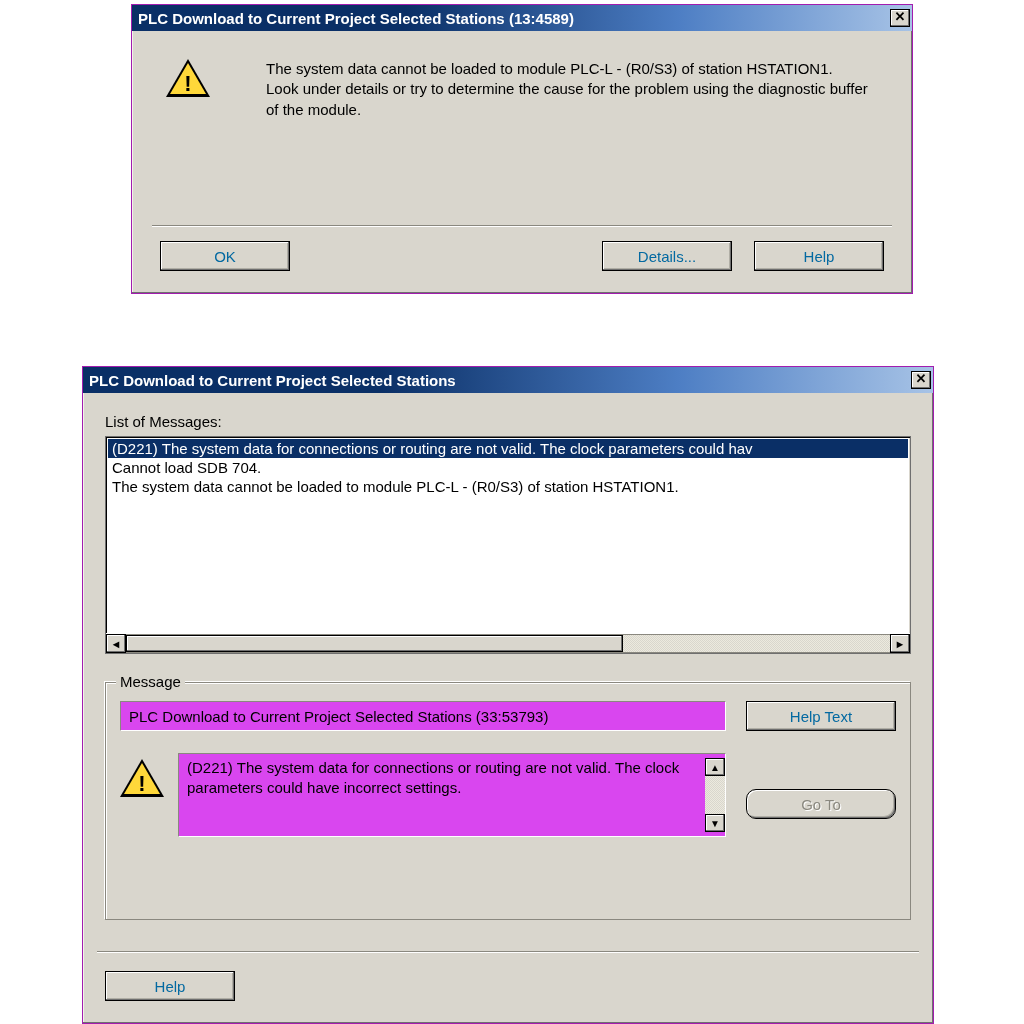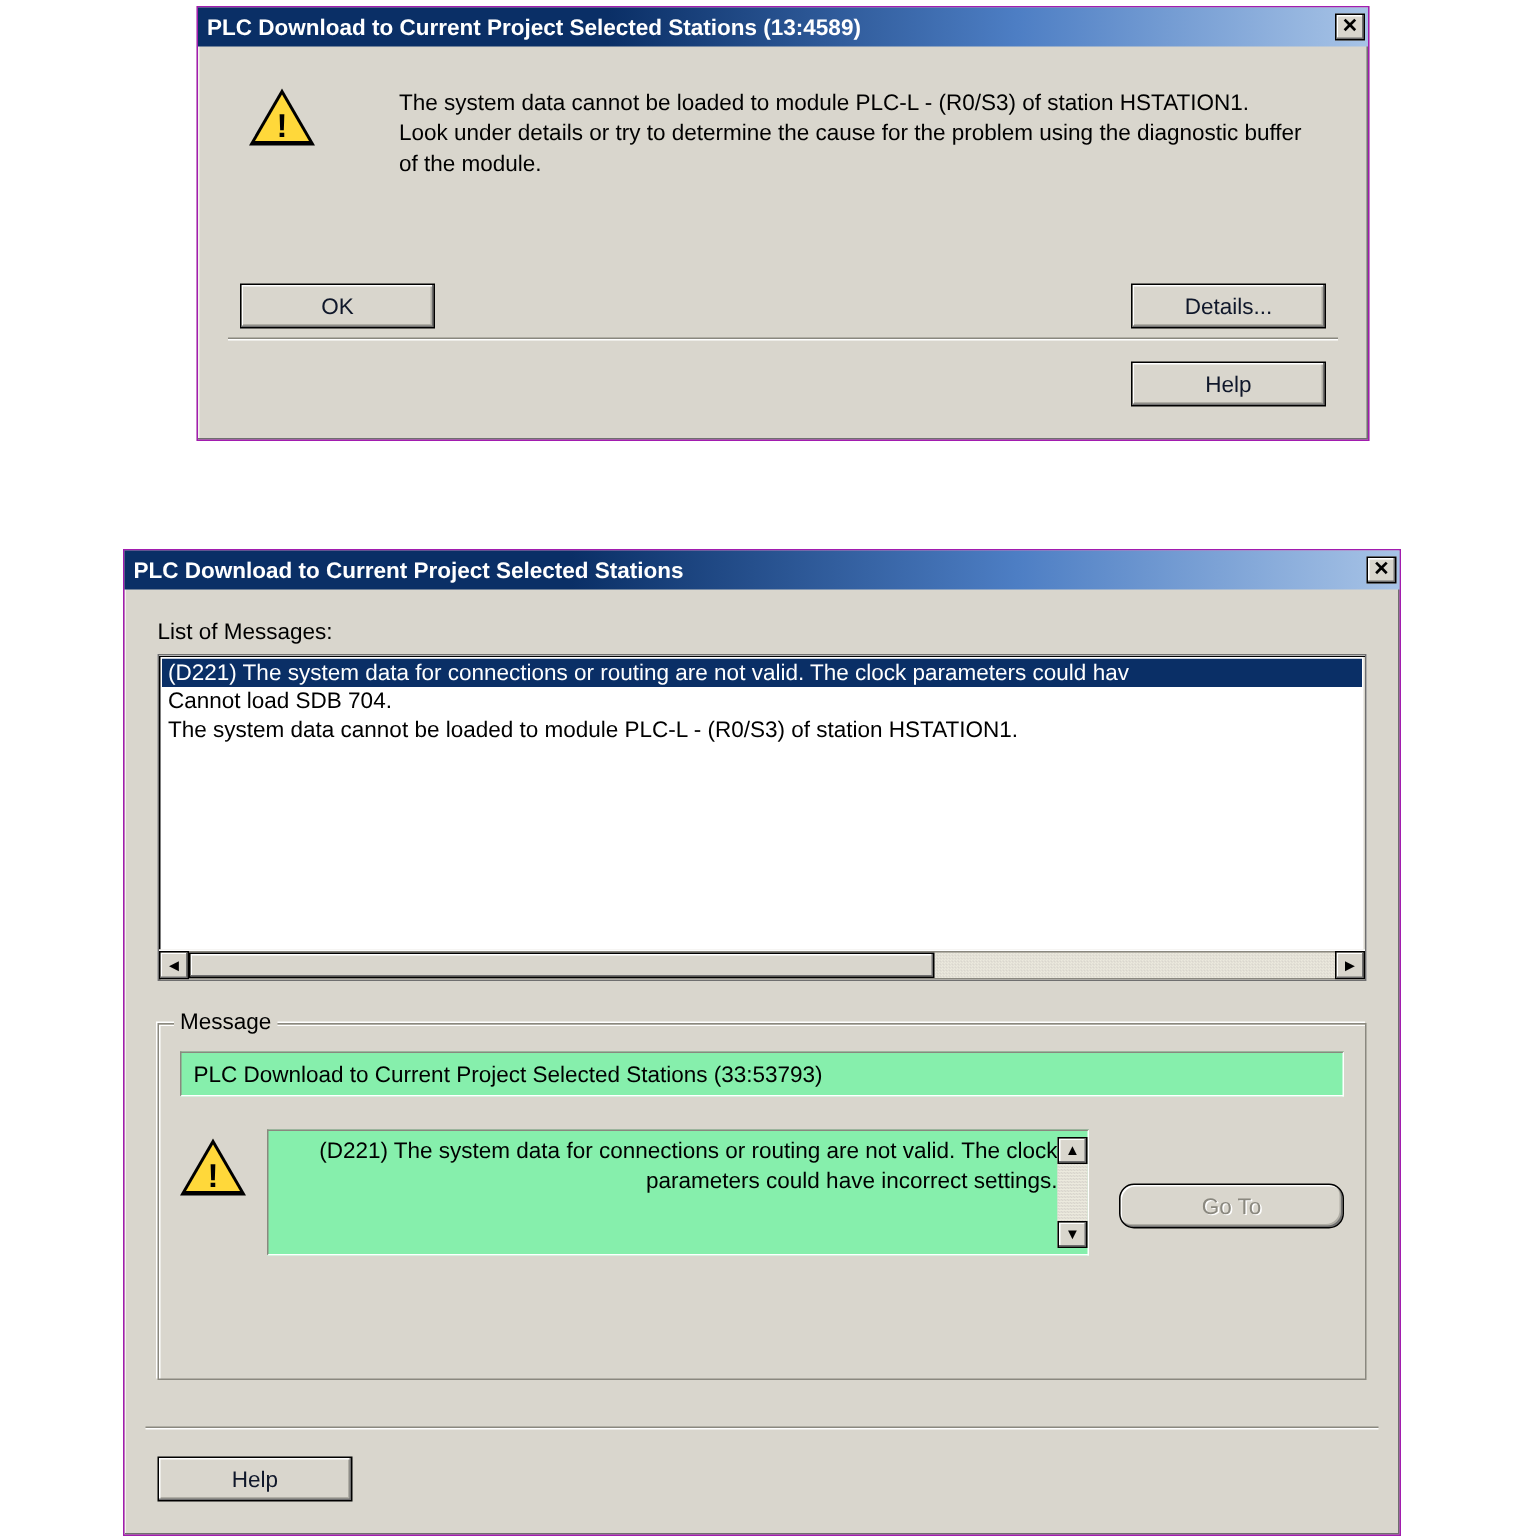--- a/index.html
+++ b/index.html
@@ -50,21 +50,21 @@
     min-width: 110px;
     padding: 0 12px;
     background: #d9d6cd;
     border: 1px solid #000;
     box-shadow: inset -1px -1px 0 #6f6f6f, inset 1px 1px 0 #fff, inset -2px -2px 0 #b0aea5;
     font-size: 15px;
     text-align: center;
     display: inline-flex;
     align-items: center;
     justify-content: center;
-    color:#0f172a;
+    color:#0369a1;
   }
   .btn.disabled { color: #8a887f; text-shadow: 1px 1px 0 #fff; }
   .hr-raised {
     height: 2px;
     border-top: 1px solid #8a887f;
     border-bottom: 1px solid #fff;
   }
   
   .warn-icon { width: 44px; height: 40px; position: relative; }
   .warn-icon .tri {
@@ -86,27 +86,26 @@
     text-align: center; font-weight: bold; font-size: 22px; color:#000;
     font-family: "Arial Black","Arial",sans-serif;
   }
   
   .sunken {
     background: #fff;
     border: 1px solid #6f6f6f;
     box-shadow: inset 1px 1px 0 #000, inset -1px -1px 0 #d9d6cd;
   }
   .inset-field {
-    background: #86efac;
+    background: #d946ef;
     border-top: 1px solid #8a887f;
     border-left: 1px solid #8a887f;
     border-right: 1px solid #fff;
     border-bottom: 1px solid #fff;
     padding: 4px 8px;
-    text-align: right;
   }
   .groupbox {
     border: 1px solid #8a887f;
     box-shadow: 1px 1px 0 #fff inset, -1px -1px 0 #fff;
     position: relative;
     padding: 18px 14px 14px 14px;
   }
   .groupbox > .legend {
     position: absolute; top: -10px; left: 10px;
     background: #d9d6cd; padding: 0 4px; font-size: 15px;
@@ -155,21 +154,21 @@
     <div style="flex:1; line-height:1.35;">
       <div>The system data cannot be loaded to module PLC-L - (R0/S3) of station HSTATION1.</div>
       <div>Look under details or try to determine the cause for the problem using the diagnostic buffer of the module.</div>
     </div>
   </div>
 
   <div style="position:absolute; left:20px; right:20px; bottom:66px;" class="hr-raised"></div>
 
   <div style="position:absolute; left:28px; right:28px; bottom:22px; display:flex; justify-content:space-between;">
     <div class="btn" style="min-width:130px;">OK</div>
-    <div style="display:flex; gap:22px;flex-direction:column;">
+    <div style="display:flex; gap:22px;">
       <div class="btn" style="min-width:130px;">Details...</div>
       <div class="btn" style="min-width:130px;">Help</div>
     </div>
   </div>
 </div>
 
 <div class="window" style="left:82px; top:366px; width:852px; height:658px;">
   <div class="titlebar">
     <span class="title">PLC Download to Current Project Selected Stations</span>
     <div class="close-btn">✕</div>
@@ -193,20 +192,21 @@
           </div>
         <div class="arrow">►</div>
       </div>
     </div>
 
     <div class="groupbox" style="margin-top:28px; height:238px;">
       <span class="legend">Message</span>
 
       <div style="display:flex; gap:20px; align-items:flex-start;">
         <div class="inset-field" style="flex:1; height:30px; display:flex; align-items:center;">PLC Download to Current Project Selected Stations (33:53793)</div>
+        <div class="btn" style="min-width:150px;">Help Text</div>
       </div>
 
       <div style="display:flex; gap:20px; align-items:flex-start; margin-top:22px;">
         <div style="display:flex; gap:14px; flex:1;">
           <div class="warn-icon" style="margin-top:6px;">
             <div class="tri"></div>
               <div class="tri2"></div>
               <div class="bang">!</div>
           </div>
           <div class="inset-field" style="flex:1; height:84px; display:flex; padding:4px 0 4px 8px;">

